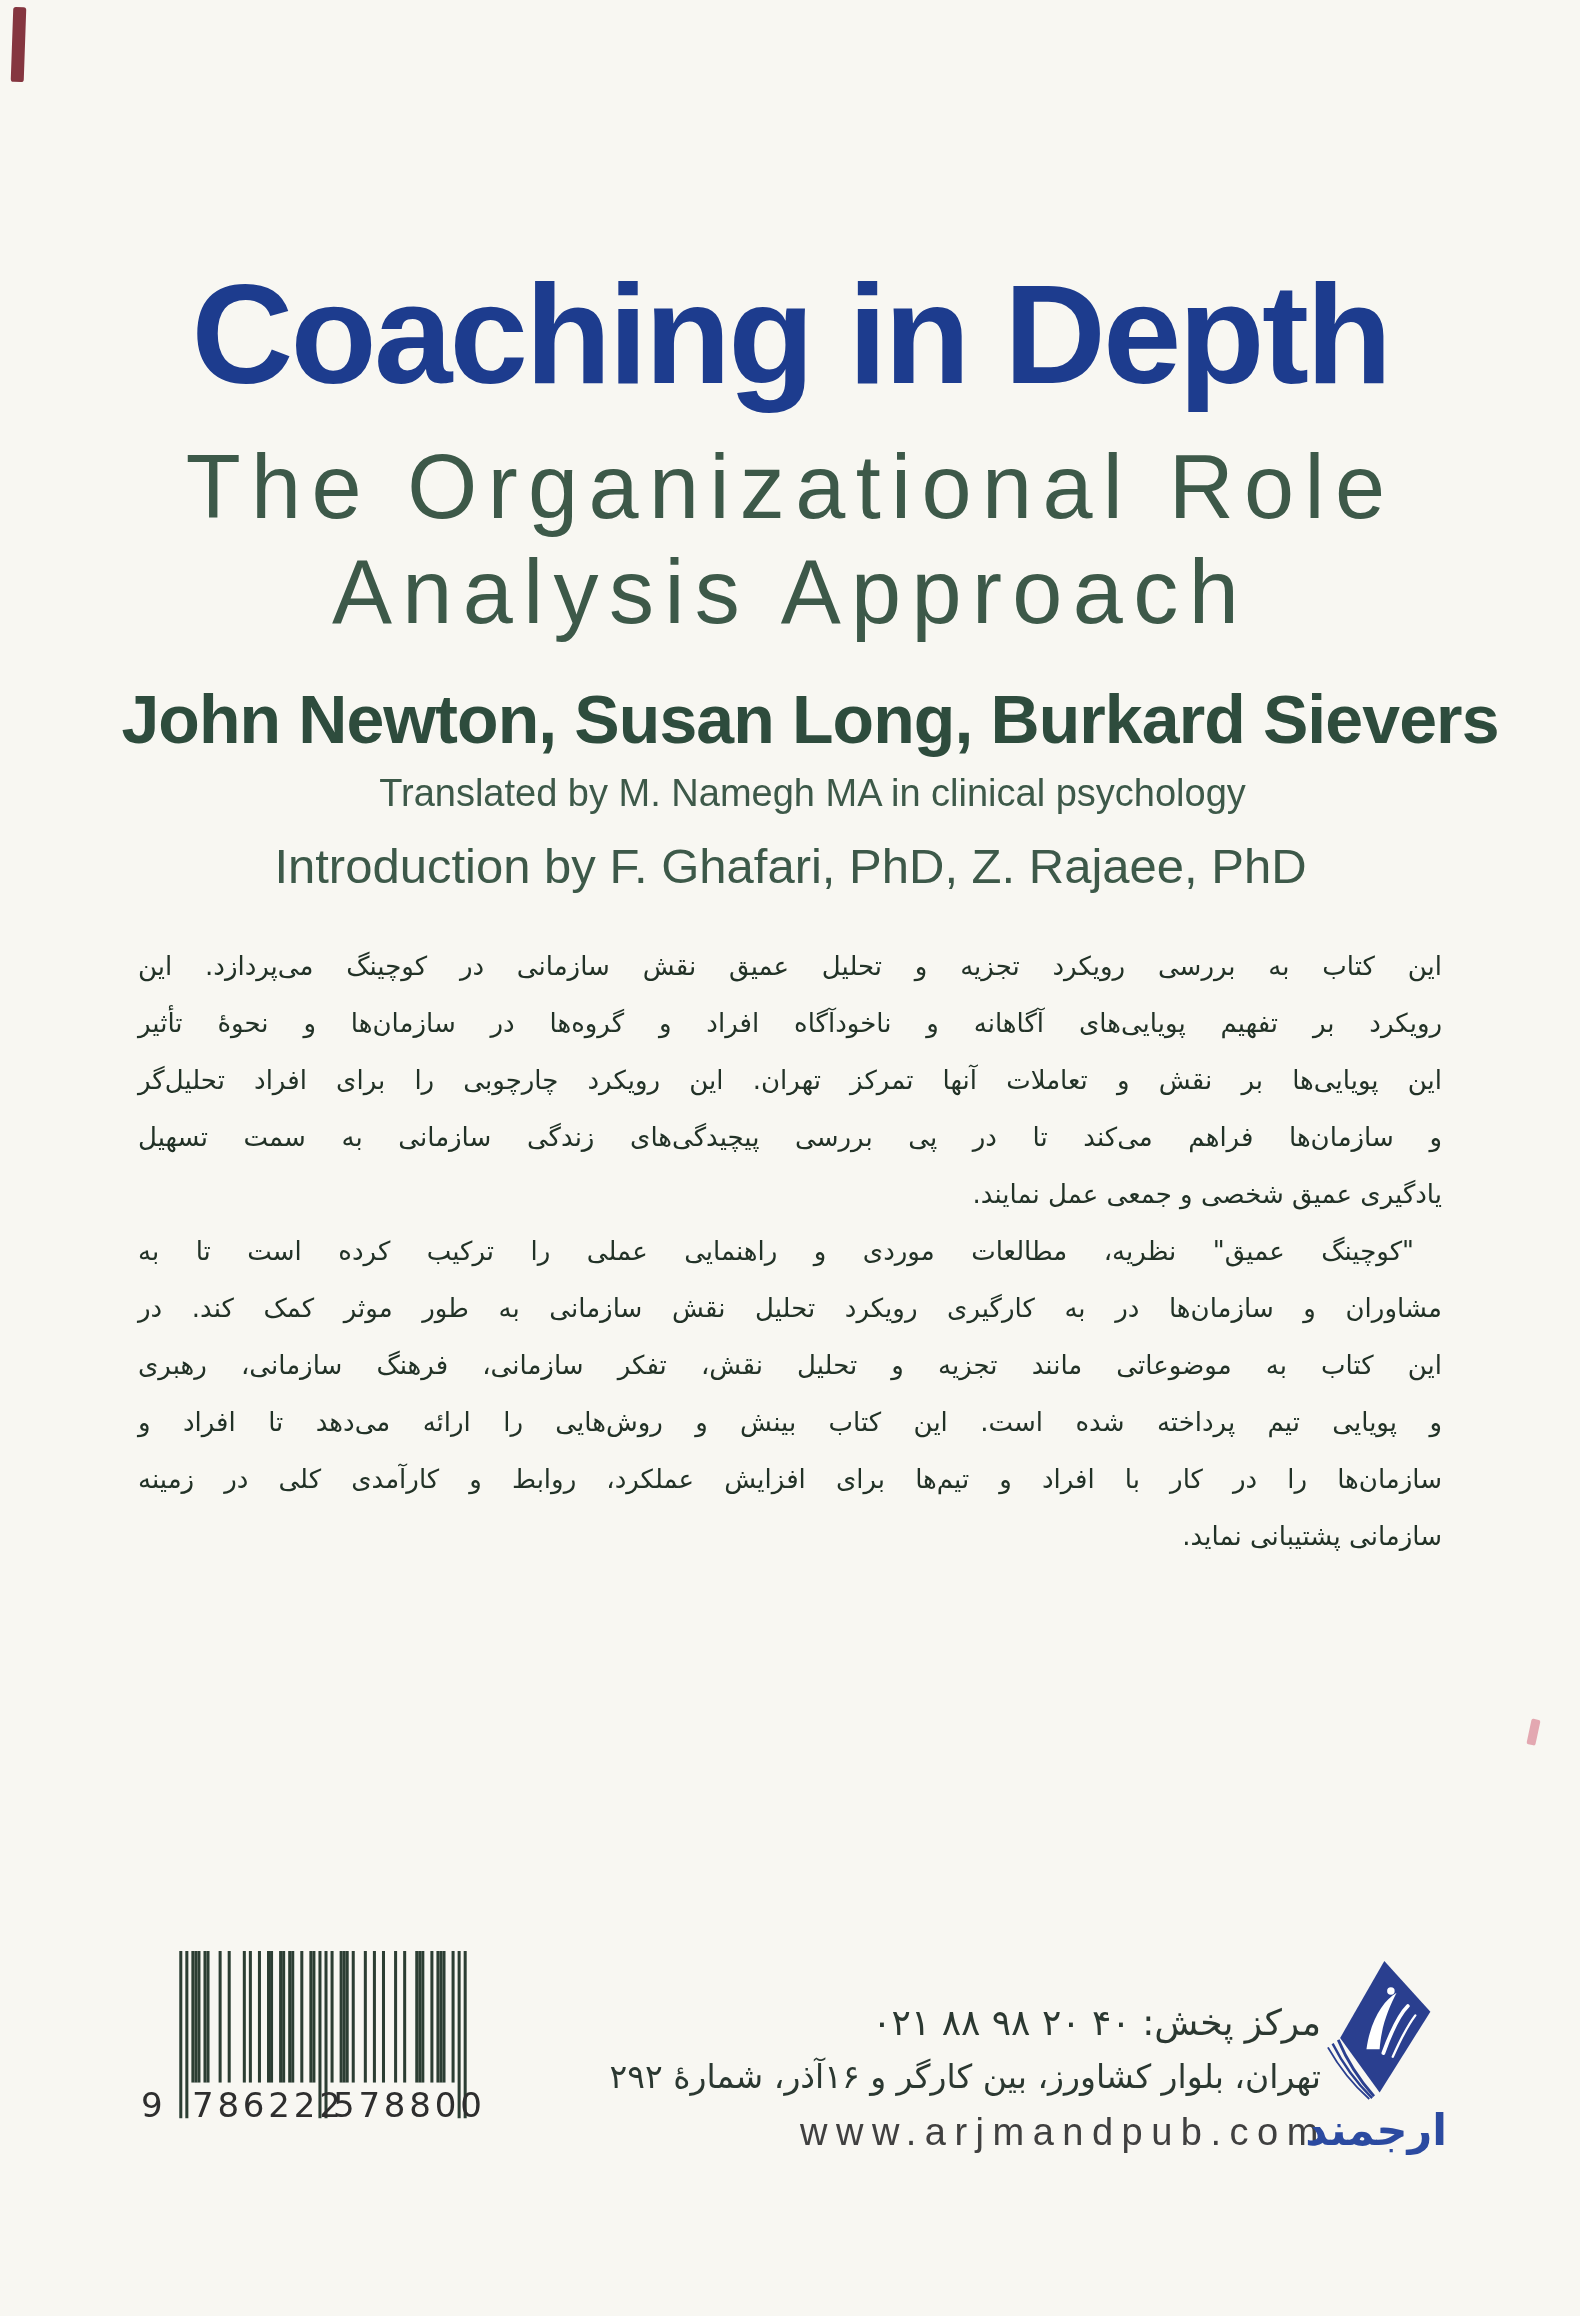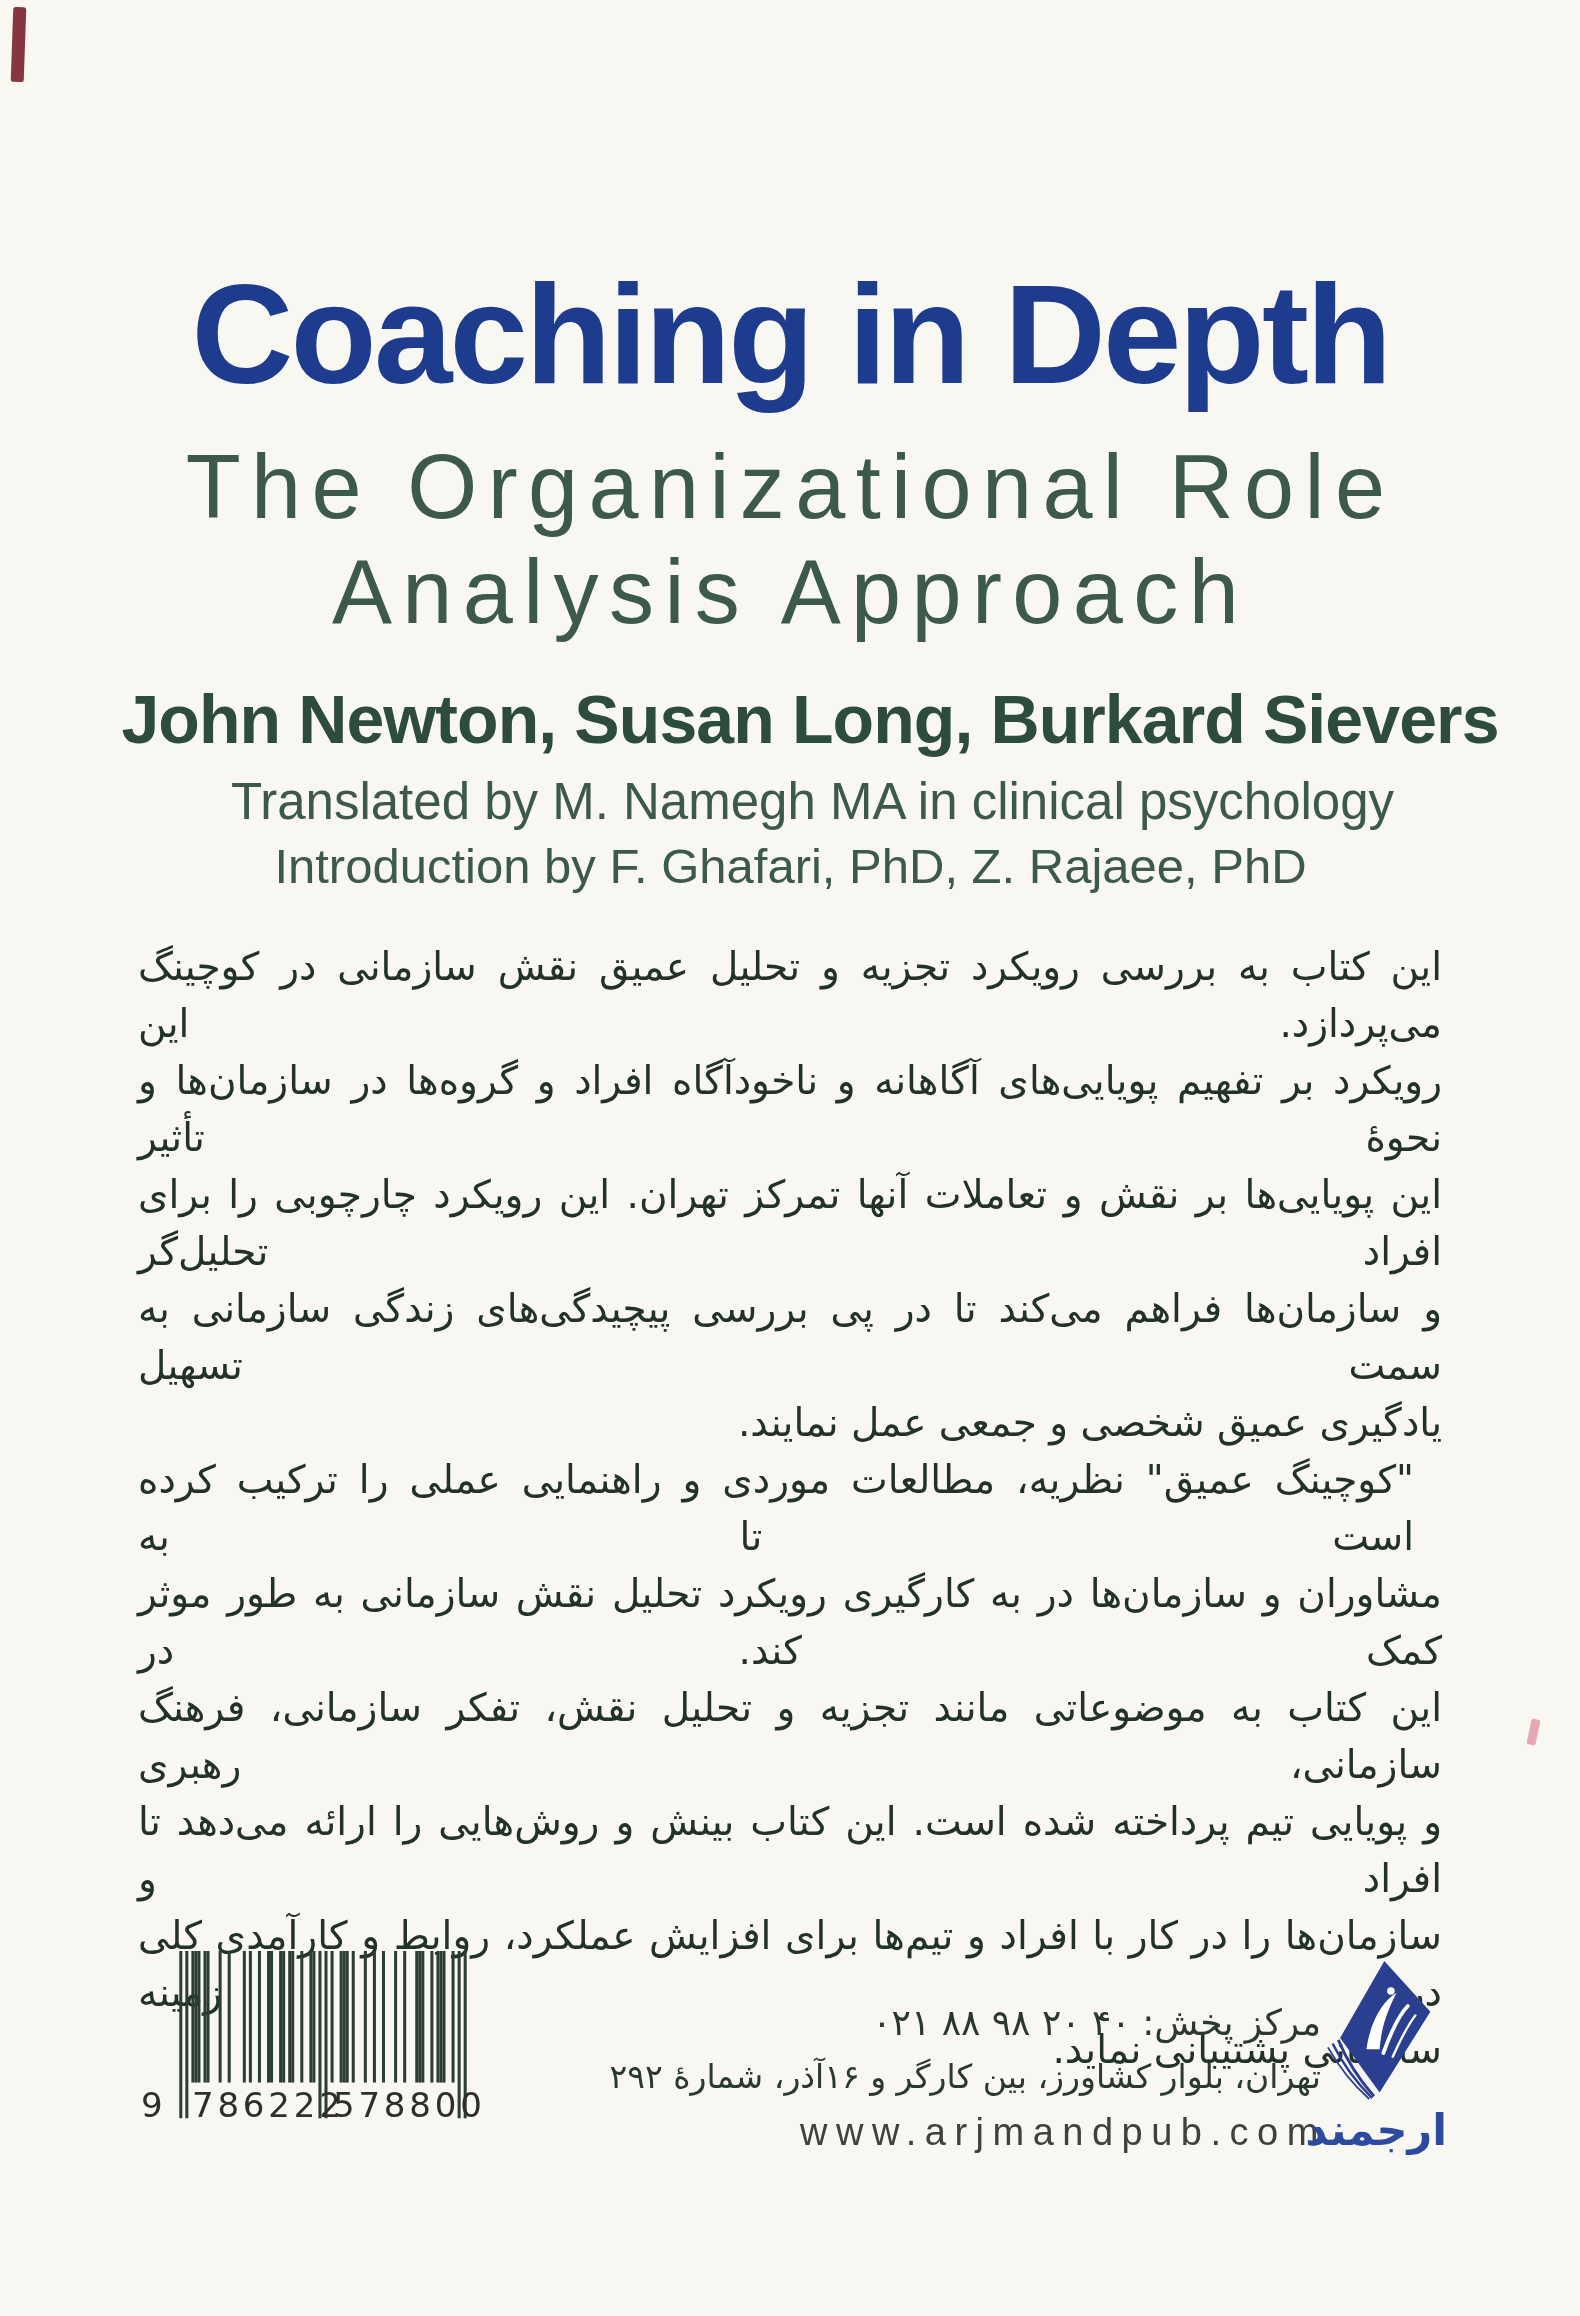--- a/index.html
+++ b/index.html
@@ -36,37 +36,37 @@
   .authors{
     position:absolute;top:680px;left:0;right:0;
     text-align:center;
     font-size:68px;font-weight:bold;letter-spacing:-0.9px;
     color:var(--authors_green,#2e4c3d);
     white-space:nowrap;
     padding-left:39px;
   }
   .credit1{
     position:absolute;top:772px;left:0;right:0;
-    text-align:center;font-size:51px;font-weight:400;
+    text-align:center;font-size:38px;font-weight:400;
     color:var(--subtitle_green,#3c5849);
     white-space:nowrap;
     padding-left:44px;
   }
   .credit2{
     position:absolute;top:838px;left:0;right:0;
     text-align:center;font-size:49px;font-weight:400;
     color:var(--subtitle_green,#3c5849);
     white-space:nowrap;
   }
   
   .description{
     position:absolute;top:938px;left:138px;width:1304px;
     direction:rtl;
     font-family:"DejaVu Sans",sans-serif;
-    font-size:39px;line-height:57px;
+    font-size:26px;line-height:57px;
     color:var(--text_dark,#223227);
   }
   .fa-line{text-align:justify;text-align-last:justify;}
   .fa-line.end{text-align-last:right;}
   .fa-line.indent{padding-right:28px;}
   
   .barcode{
     position:absolute;left:141px;top:1951px;width:339px;height:188px;
   }
   .barcode svg{position:absolute;left:38px;top:0;}

